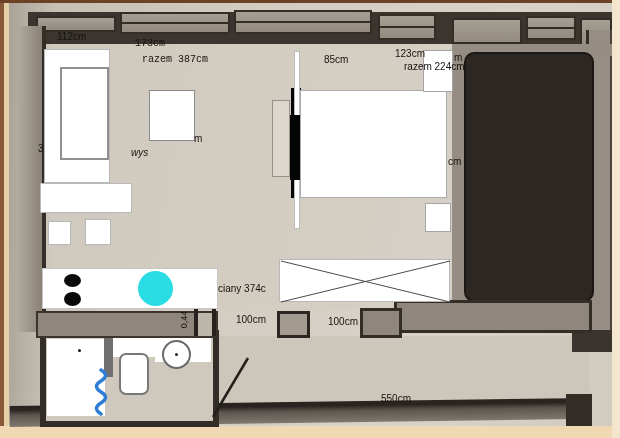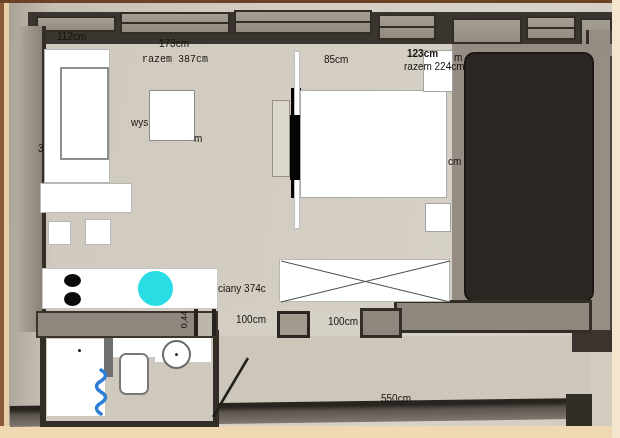--- a/index.html
+++ b/index.html
@@ -177,27 +177,27 @@
   <div class="abs white bar2"></div>
   <div class="abs toilet"></div>
   <div class="abs washer"></div>
   <div class="abs washer-dot"></div>
 
   <svg class="abs" style="left:208px;top:352px;" width="44" height="68">
     <line x1="5" y1="65" x2="40" y2="6" stroke="#231f1b" stroke-width="2.5"></line>
   </svg>
 
   <div class="lbl" style="left:57px;top:32px;">112cm</div>
-  <div class="lbl" style="left:159px;top:39px;">173cm</div>
+  <div class="lbl" style="left:135px;top:39px;font-family:Liberation Mono, monospace;">173cm</div>
   <div class="lbl" style="left:142px;top:55px;font-family:Liberation Mono, monospace;">razem 387cm</div>
   <div class="lbl" style="left:324px;top:55px;">85cm</div>
-  <div class="lbl" style="left:407px;top:49px;font-weight:bold;">123cm</div>
+  <div class="lbl" style="left:395px;top:49px;">123cm</div>
   <div class="lbl" style="left:454px;top:53px;">m</div>
   <div class="lbl" style="left:358px;top:62px;padding-left:46px;">razem 224cm</div>
-  <div class="lbl" style="left:131px;top:118px;">wys</div>
+  <div class="lbl" style="left:131px;top:148px;font-style:italic;">wys</div>
   <div class="lbl" style="left:194px;top:134px;">m</div>
   <div class="lbl" style="left:38px;top:144px;">3</div>
   <div class="lbl" style="left:448px;top:157px;">cm</div>
   <div class="lbl" style="left:218px;top:284px;">ciany 374c</div>
   <div class="lbl" style="left:176px;top:314px;"><span class="lbl-rot">0,44</span></div>
   <div class="lbl" style="left:236px;top:315px;">100cm</div>
   <div class="lbl" style="left:328px;top:317px;">100cm</div>
   <div class="lbl" style="left:381px;top:394px;">550cm</div>
 </div>
 

